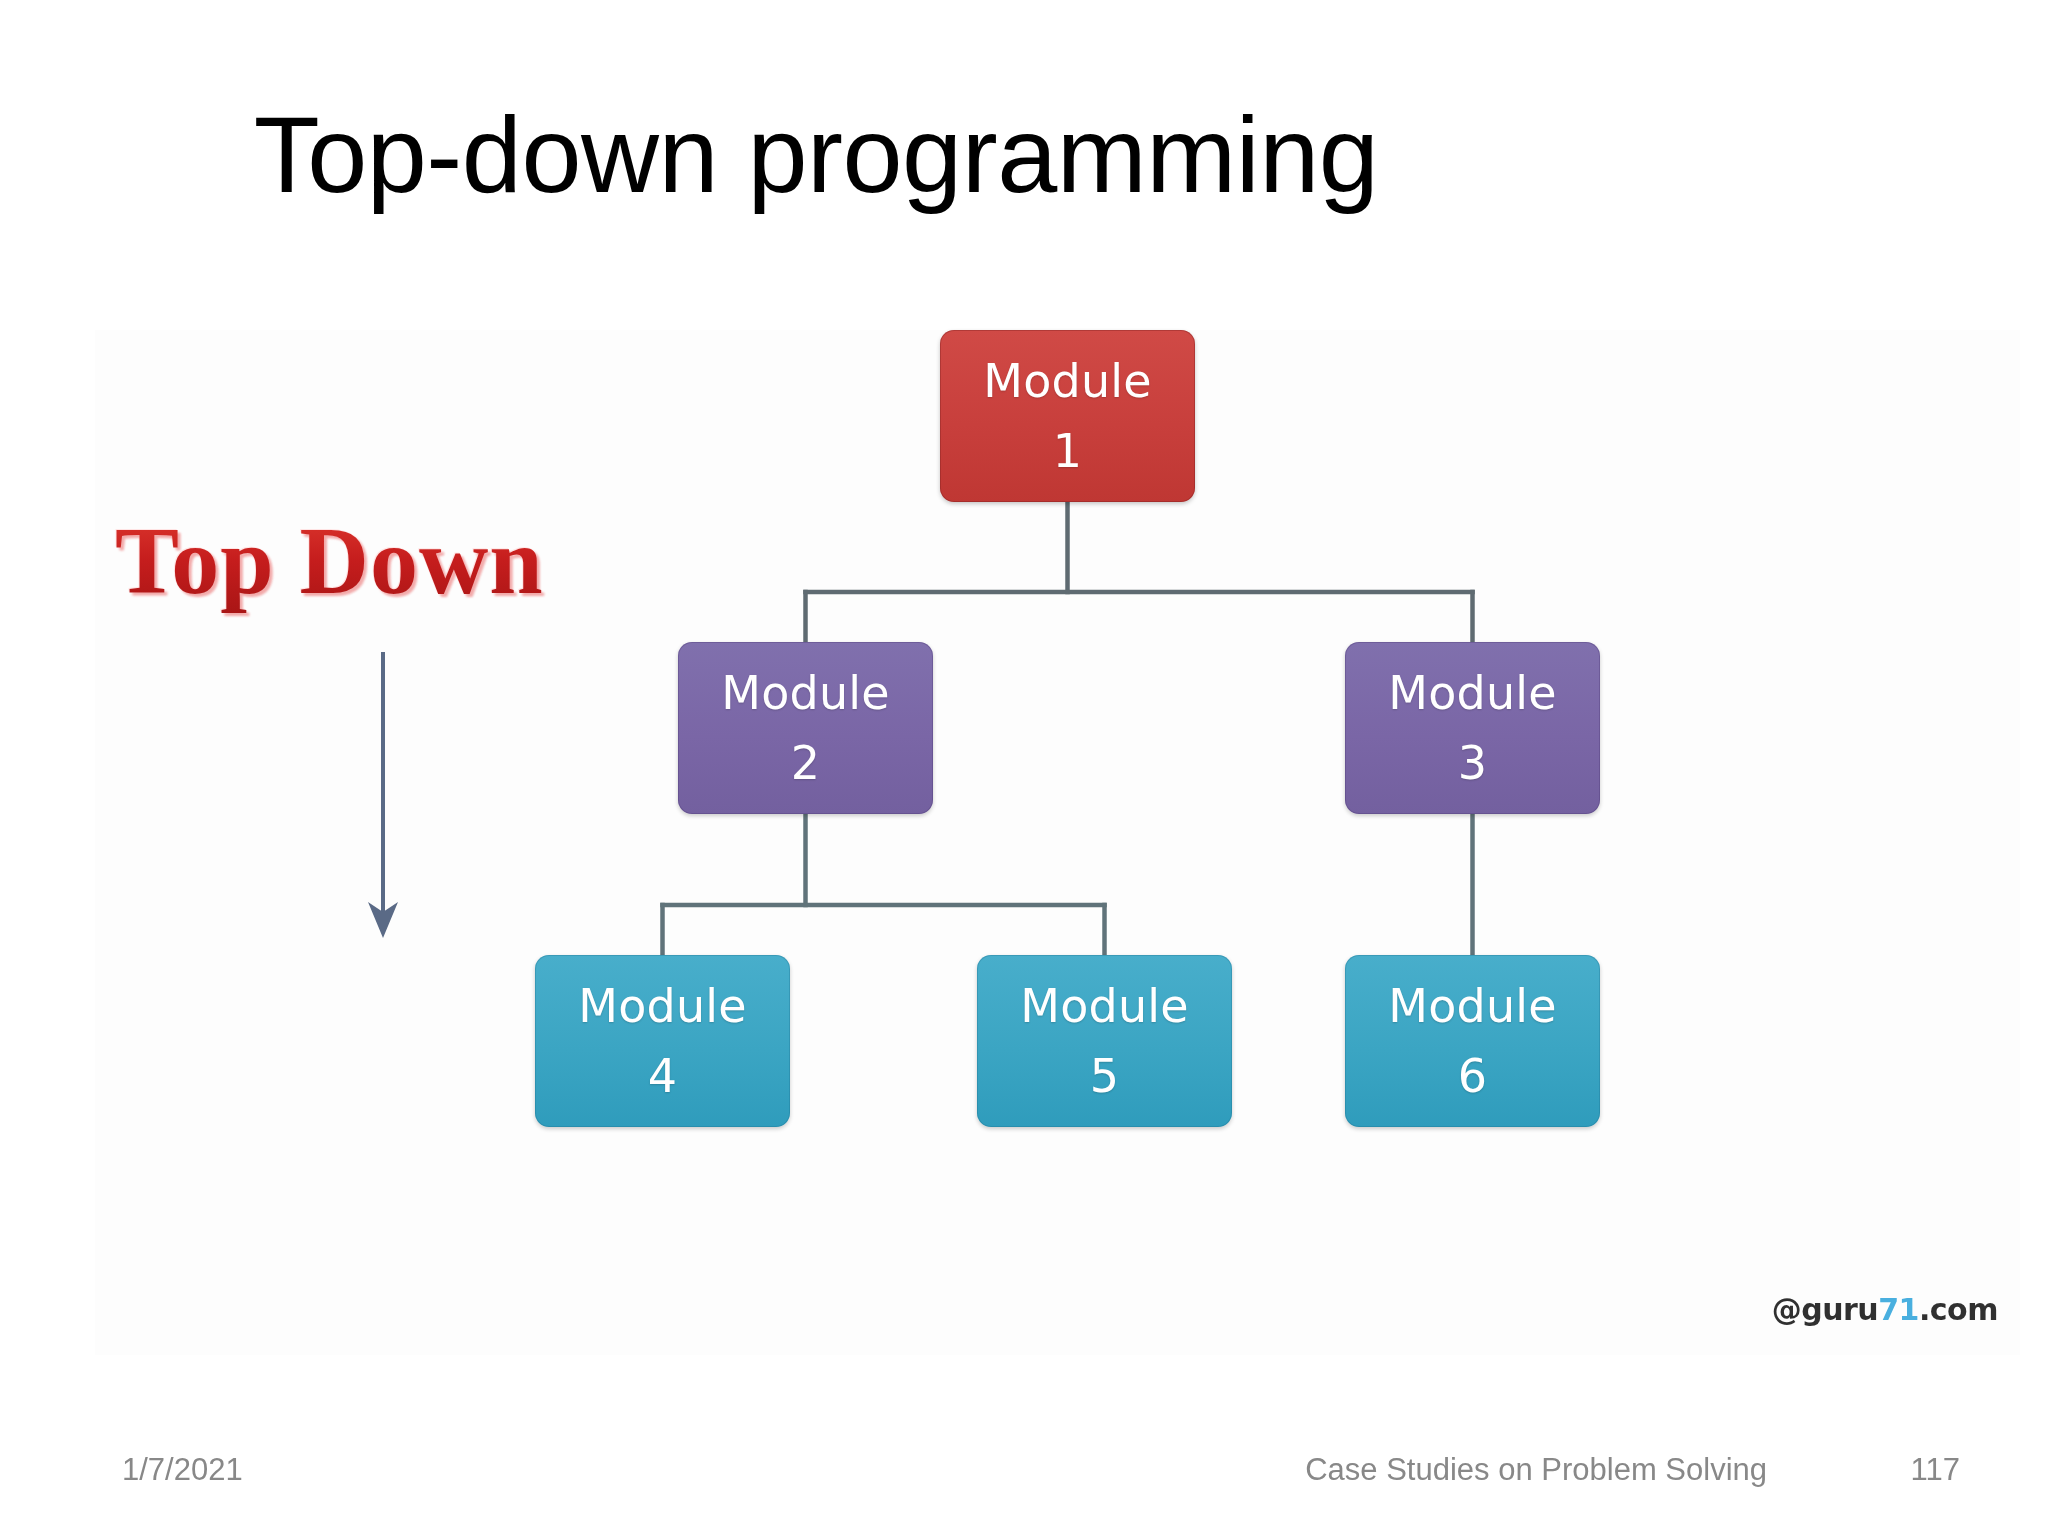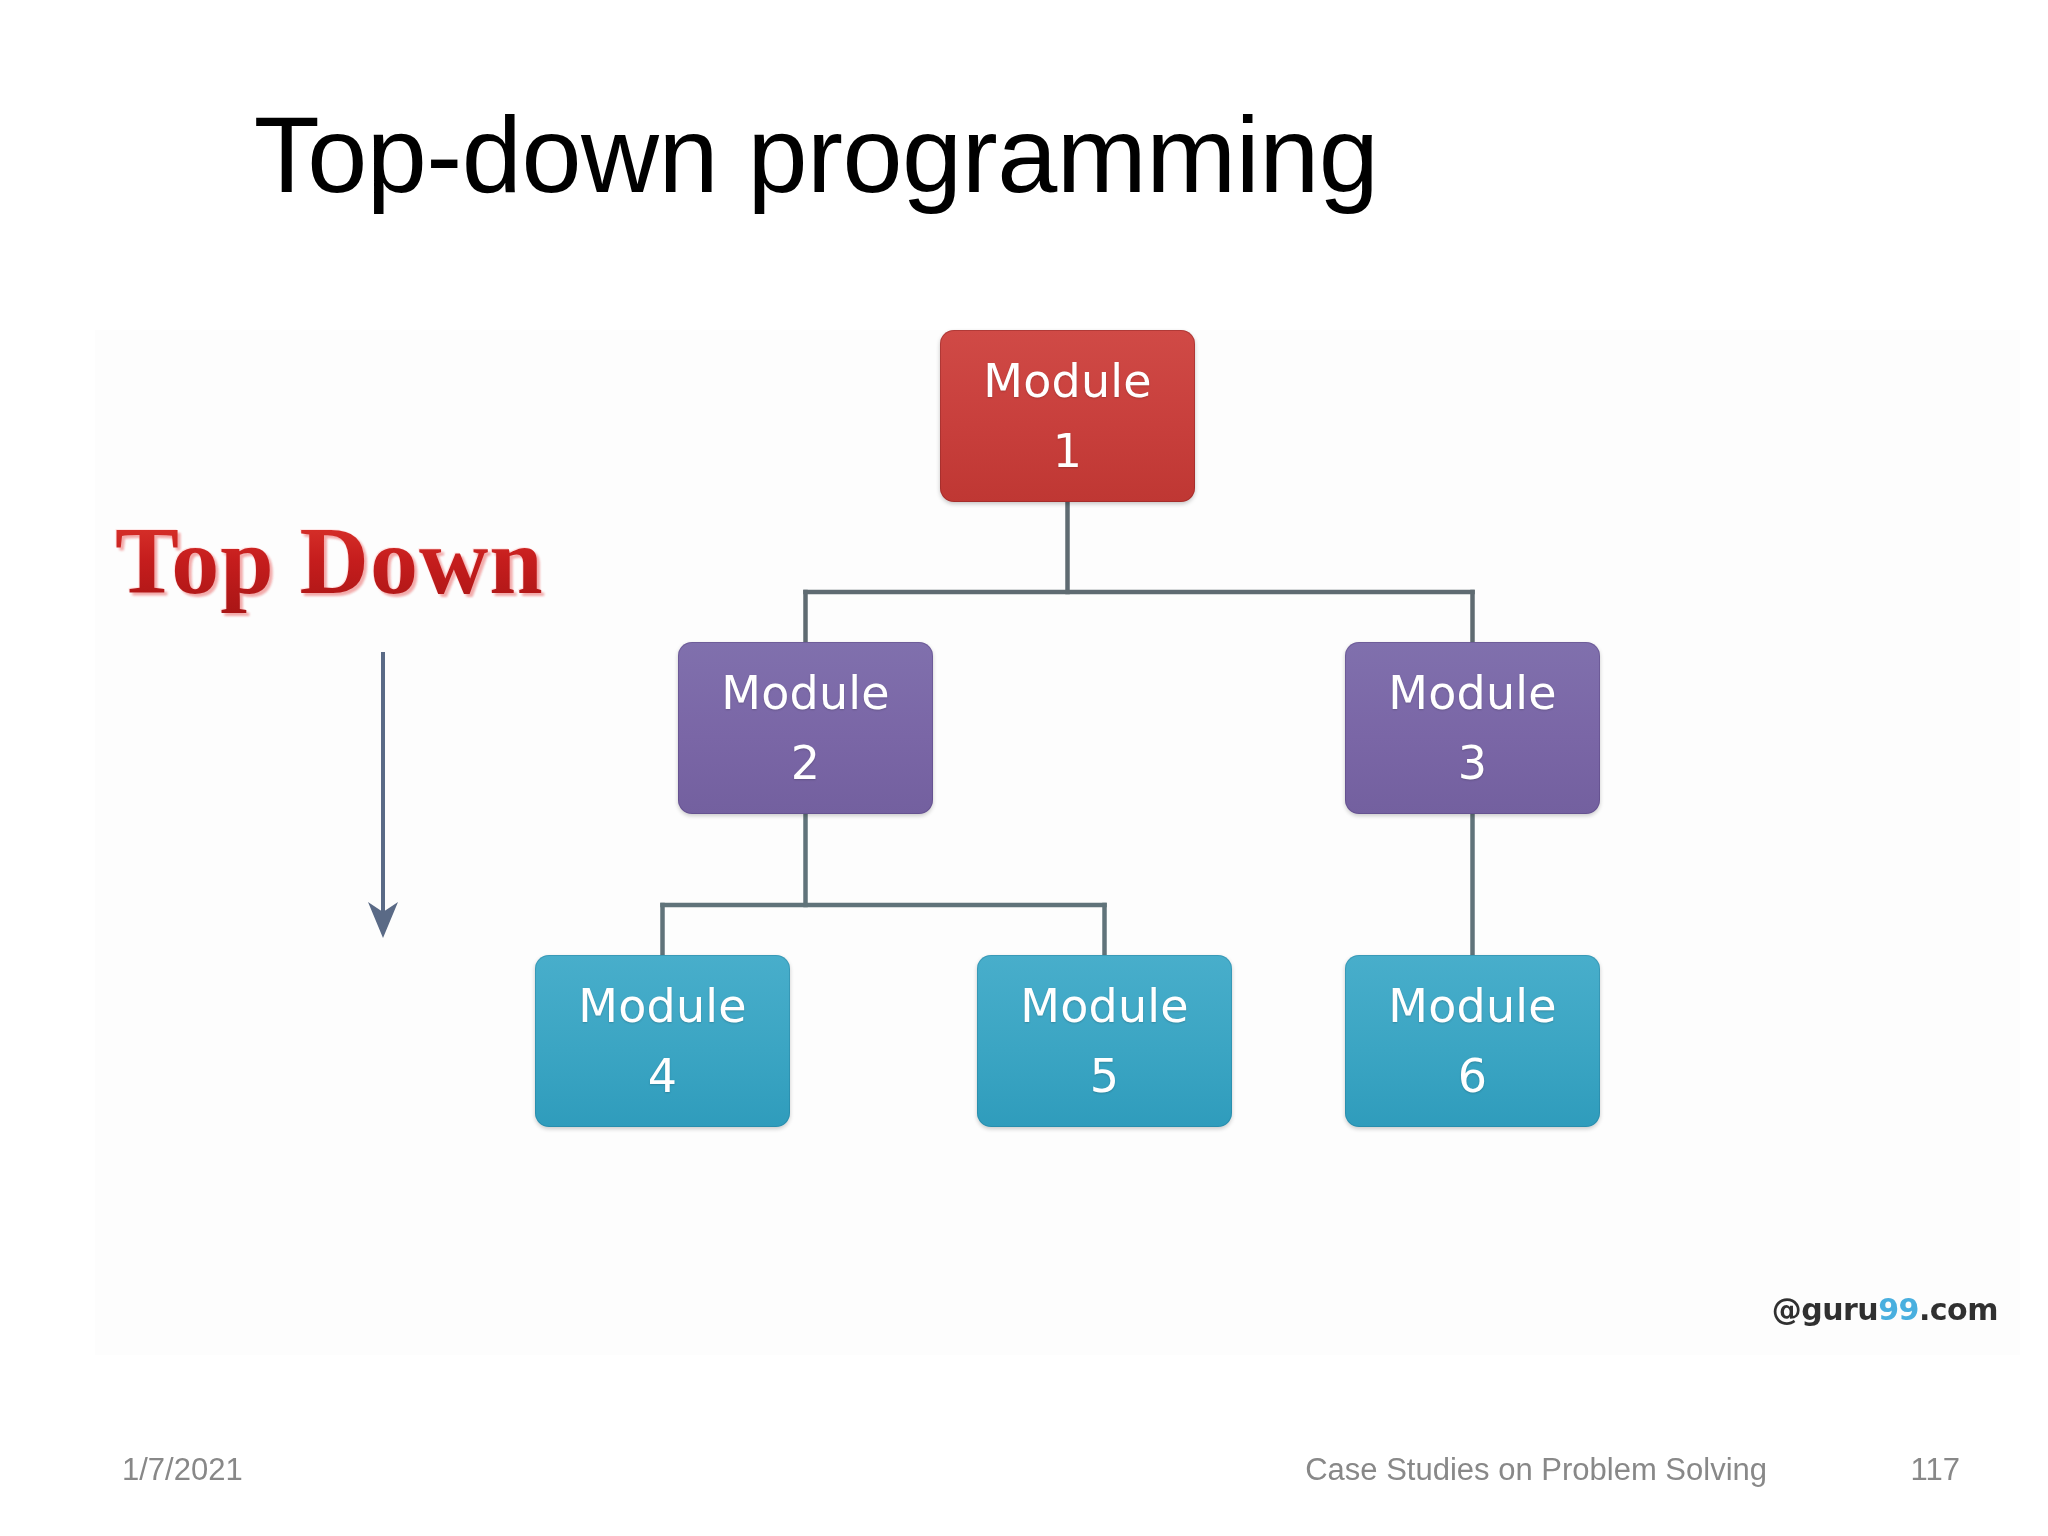--- a/index.html
+++ b/index.html
@@ -204,21 +204,21 @@
   <div class="module-box mod-teal" style="left:882px; top:625px; width:255px; height:172px;">
     <span class="m-name">Module</span>
     <span class="m-num">5</span>
   </div>
 
   <div class="module-box mod-teal" style="left:1250px; top:625px; width:255px; height:172px;">
     <span class="m-name">Module</span>
     <span class="m-num">6</span>
   </div>
 
-  <div id="guru-watermark"><span>@guru</span><span class="wm-99">99</span><span>.com</span></div>
+  <div id="guru-watermark"><span>@guru</span><span class="wm-99">71</span><span>.com</span></div>
 
 </div>
 
 <div class="footer-text" id="footer-date">1/7/2021</div>
 
 <div class="footer-text" id="footer-center">Case Studies on Problem Solving</div>
 
 <div class="footer-text" id="footer-page">117</div>
 
 </body></html>

